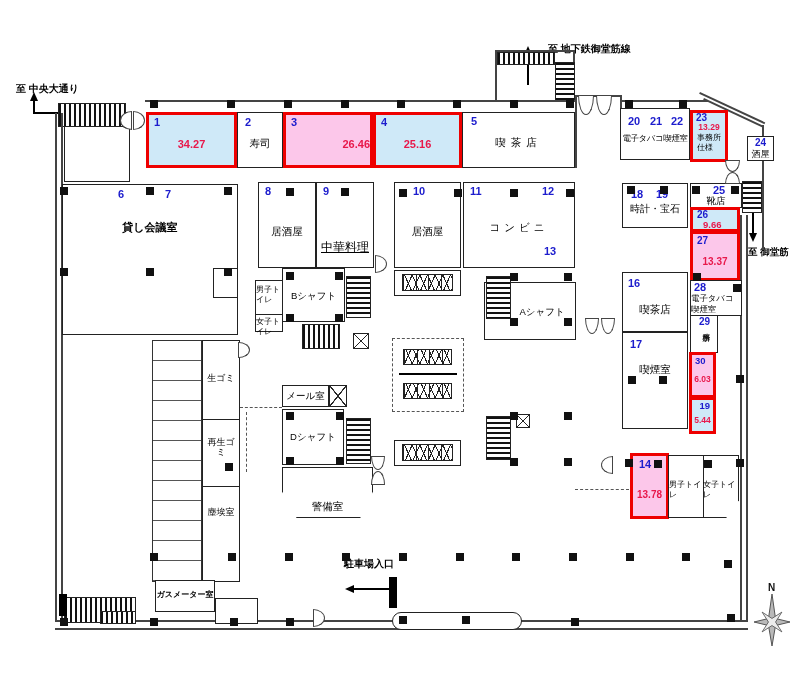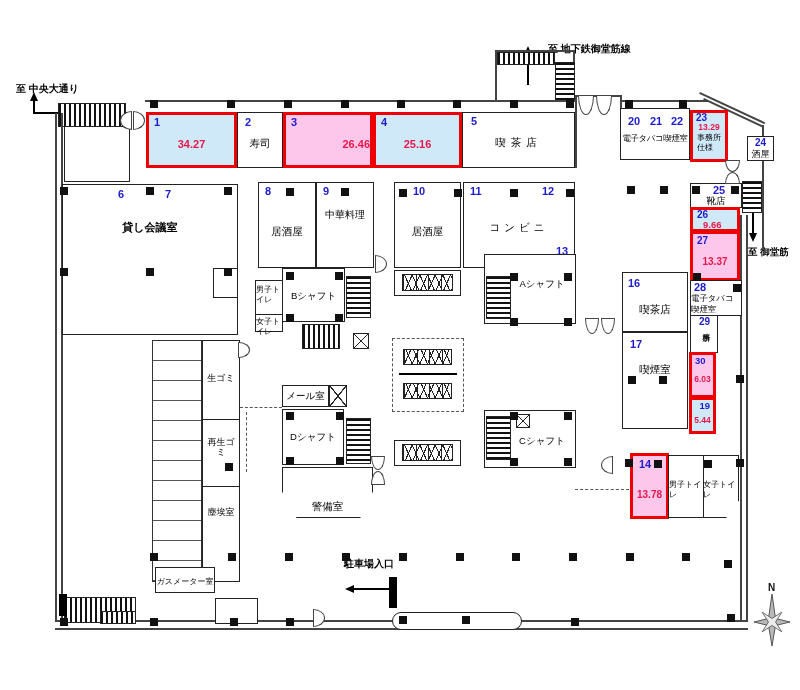--- a/index.html
+++ b/index.html
@@ -123,46 +123,46 @@
     <span class="rl" style="top:36px;font-weight:bold;font-size:11px;">貸し会議室</span>
   </div>
   <div class="room" style="left:213px;top:268px;width:25px;height:30px;"></div>
 
   <div class="room" style="left:258px;top:182px;width:58px;height:86px;">
     <span class="num" style="left:6px;top:3px;">8</span>
     <span class="rl" style="top:42px;">居酒屋</span>
   </div>
   <div class="room" style="left:316px;top:182px;width:58px;height:86px;">
     <span class="num" style="left:6px;top:3px;">9</span>
-    <span class="rl" style="top:26px;font-size:10px;">中華料理</span>
+    <span class="rl" style="top:58px;font-size:12px;text-decoration:underline;">中華料理</span>
   </div>
   <div class="room" style="left:394px;top:182px;width:67px;height:86px;">
     <span class="num" style="left:18px;top:3px;">10</span>
     <span class="rl" style="top:42px;">居酒屋</span>
   </div>
   <div class="room" style="left:463px;top:182px;width:112px;height:86px;">
     <span class="num" style="left:6px;top:3px;">11</span>
     <span class="num" style="left:78px;top:3px;">12</span>
     <span class="rl" style="top:38px;letter-spacing:4px;">コンビニ</span>
-    <span class="num" style="left:80px;top:63px;margin-left:12px;">13</span>
+    <span class="num" style="left:80px;top:63px;">13</span>
   </div>
 
   <div class="room" style="left:255px;top:280px;width:28px;height:52px;">
     <span class="tlabel" style="top:4px;">男子トイレ</span>
     <div class="abs" style="left:0;top:33px;width:100%;border-top:1px solid #222;"></div>
     <span class="tlabel" style="top:36px;">女子トイレ</span>
   </div>
   <div class="room" style="left:282px;top:268px;width:63px;height:54px;">
     <span class="rl" style="top:22px;font-size:9.5px;">Bシャフト</span>
   </div>
   <div class="hh" style="left:346px;top:276px;width:25px;height:42px;"></div>
   <div class="hv" style="left:302px;top:324px;width:38px;height:25px;"></div>
   <div class="xbox" style="left:353px;top:333px;width:16px;height:16px;"></div>
 
-  <div class="room" style="left:484px;top:254px;width:92px;height:70px;">
+  <div class="room" style="left:484px;top:282px;width:92px;height:58px;">
     <span class="rl" style="top:24px;left:12px;font-size:9.5px;">Aシャフト</span>
   </div>
   <div class="hh" style="left:486px;top:276px;width:25px;height:43px;"></div>
 
   <div class="obox" style="left:394px;top:270px;width:67px;height:26px;"></div>
   <div class="esc" style="left:402px;top:274px;width:51px;height:17px;"></div>
   <div class="dashbox" style="left:392px;top:338px;width:72px;height:74px;"></div>
   <div class="esc" style="left:403px;top:349px;width:49px;height:16px;"></div>
   <div class="stem" style="left:399px;top:373px;width:58px;height:1.5px;"></div>
   <div class="esc" style="left:403px;top:383px;width:49px;height:16px;"></div>
@@ -174,37 +174,39 @@
   </div>
   <div class="xbox" style="left:329px;top:385px;width:18px;height:22px;"></div>
   <div class="room" style="left:282px;top:409px;width:62px;height:56px;">
     <span class="rl" style="top:22px;font-size:9.5px;">Dシャフト</span>
   </div>
   <div class="hh" style="left:346px;top:418px;width:25px;height:46px;"></div>
   <div class="room" style="left:282px;top:467px;width:91px;height:51px;clip-path:polygon(0 0,100% 0,100% 48%,86% 100%,16% 100%,0 48%);">
     <span class="rl" style="top:32px;font-weight:normal;">警備室</span>
   </div>
 
-  <div class="room" style="left:484px;top:410px;width:92px;height:58px;">
-    <span class="rl" style="top:25px;left:12px;font-size:9.5px;">Cシャフト</span>
-  </div>
   <div class="hh" style="left:486px;top:416px;width:25px;height:44px;"></div>
   <div class="xbox" style="left:516px;top:414px;width:14px;height:14px;"></div>
 
   <div class="treads" style="left:152px;top:340px;width:50px;height:242px;"></div>
   <div class="room" style="left:202px;top:340px;width:38px;height:242px;">
     <span class="rl" style="top:32px;font-size:9px;">生ゴミ</span>
     <div class="abs" style="left:0;top:78px;width:100%;border-top:1px solid #222;"></div>
     <span class="rl" style="top:96px;font-size:9px;">再生ゴミ</span>
     <div class="abs" style="left:0;top:145px;width:100%;border-top:1px solid #222;"></div>
     <span class="rl" style="top:166px;font-size:9px;">塵埃室</span>
   </div>
   <div class="dash-v" style="left:246px;top:412px;height:60px;"></div>
   <div class="dash-h" style="left:240px;top:407px;width:42px;"></div>
 
+  <div class="room" style="left:622px;top:183px;width:66px;height:45px;">
+    <span class="num" style="left:8px;top:5px;">18</span>
+    <span class="num" style="left:33px;top:5px;">19</span>
+    <span class="rl" style="top:19px;font-size:10px;">時計・宝石</span>
+  </div>
   <div class="room" style="left:622px;top:272px;width:66px;height:60px;">
     <span class="num" style="left:5px;top:5px;">16</span>
     <span class="rl" style="top:30px;">喫茶店</span>
   </div>
   <div class="room" style="left:622px;top:332px;width:66px;height:97px;">
     <span class="num" style="left:7px;top:6px;">17</span>
     <span class="rl" style="top:30px;">喫煙室</span>
   </div>
 
   <div class="room" style="left:690px;top:183px;width:52px;height:25px;">
@@ -247,21 +249,21 @@
   </div>
   <div class="dash-h" style="left:575px;top:489px;width:54px;"></div>
 
   <div class="dir" style="left:344px;top:557px;">駐車場入口</div>
   <div class="stem" style="left:352px;top:588px;width:37px;height:1.5px;"></div>
   <div class="arr-left" style="left:345px;top:585px;"></div>
   <div class="stem" style="left:389px;top:577px;width:8px;height:31px;"></div>
   <div class="hv" style="left:64px;top:597px;width:72px;height:26px;"></div>
   <div class="hv" style="left:100px;top:611px;width:36px;height:13px;"></div>
   <div class="stem" style="left:59px;top:594px;width:8px;height:22px;"></div>
-  <div class="room" style="left:155px;top:567px;width:60px;height:26px;">
+  <div class="room" style="left:155px;top:580px;width:60px;height:32px;font-weight:bold;">
     <span class="rl" style="top:9px;font-size:8px;">ガスメーター室</span>
   </div>
   <div class="room" style="left:215px;top:598px;width:43px;height:26px;"></div>
   <div class="room" style="left:392px;top:612px;width:130px;height:18px;border-radius:9px;border-width:1.5px;"></div>
 
   <svg class="abs" style="left:748px;top:580px;" width="48" height="70" viewBox="0 0 48 70">
     <text x="20" y="11" font-size="10" font-weight="bold" fill="#111">N</text>
     <polygon points="24,14 27.5,38.5 42,42 27.5,45.5 24,66 20.5,45.5 6,42 20.5,38.5" fill="#b9b9b9" stroke="#555" stroke-width="1"></polygon>
     <polygon points="24,28 26.5,39.5 38,42 26.5,44.5 24,56 21.5,44.5 10,42 21.5,39.5" fill="#ececec" stroke="#555" stroke-width="0.8" transform="rotate(45 24 42)"></polygon>
   </svg>

